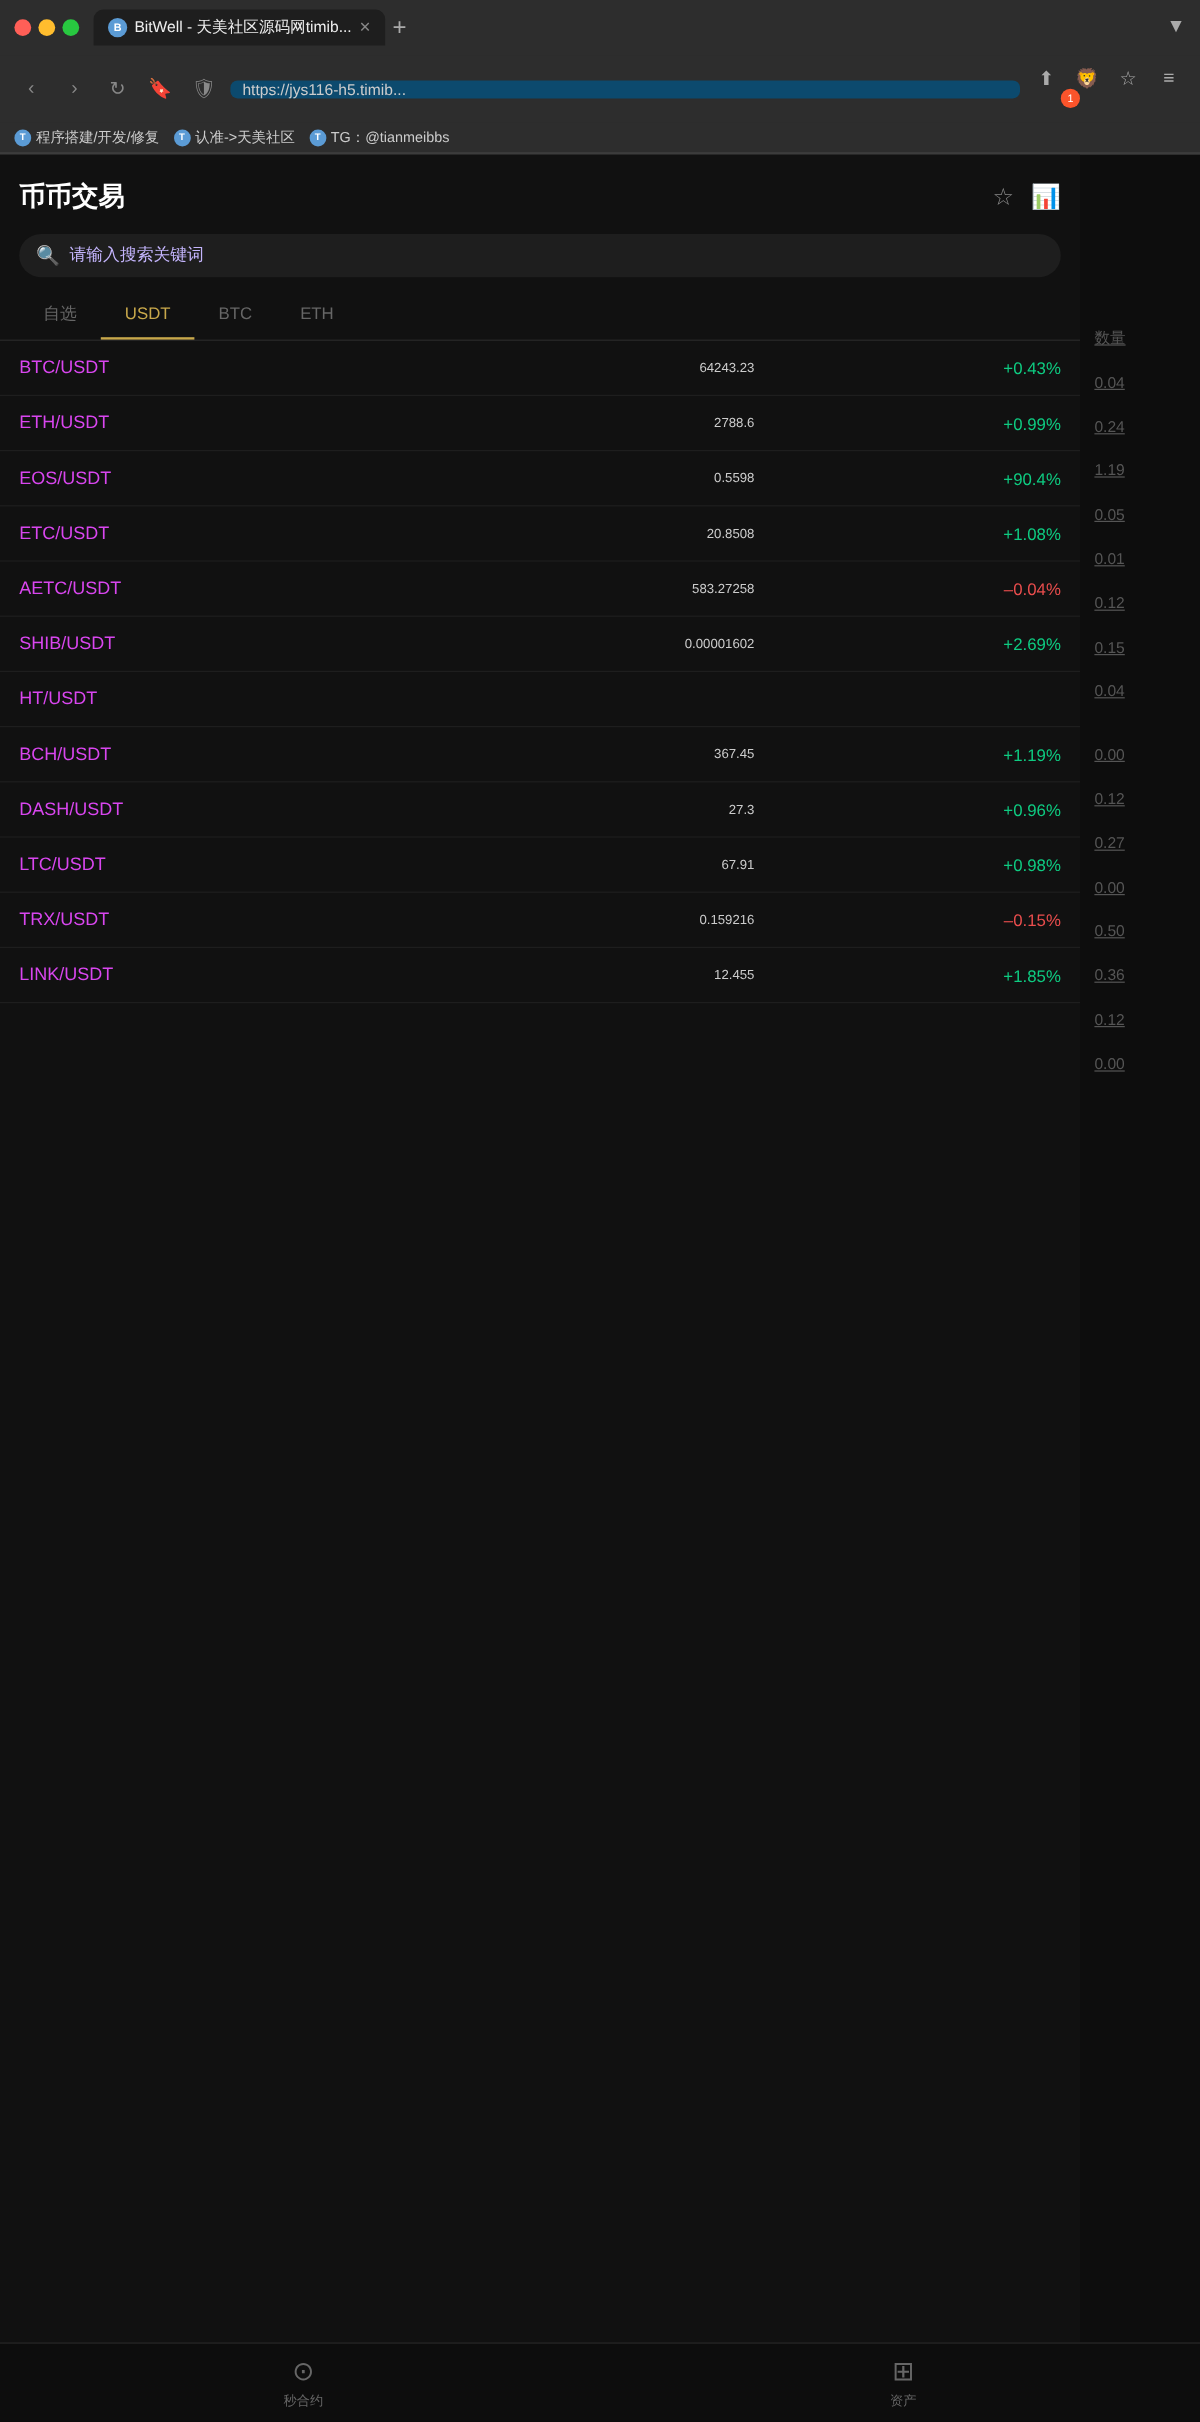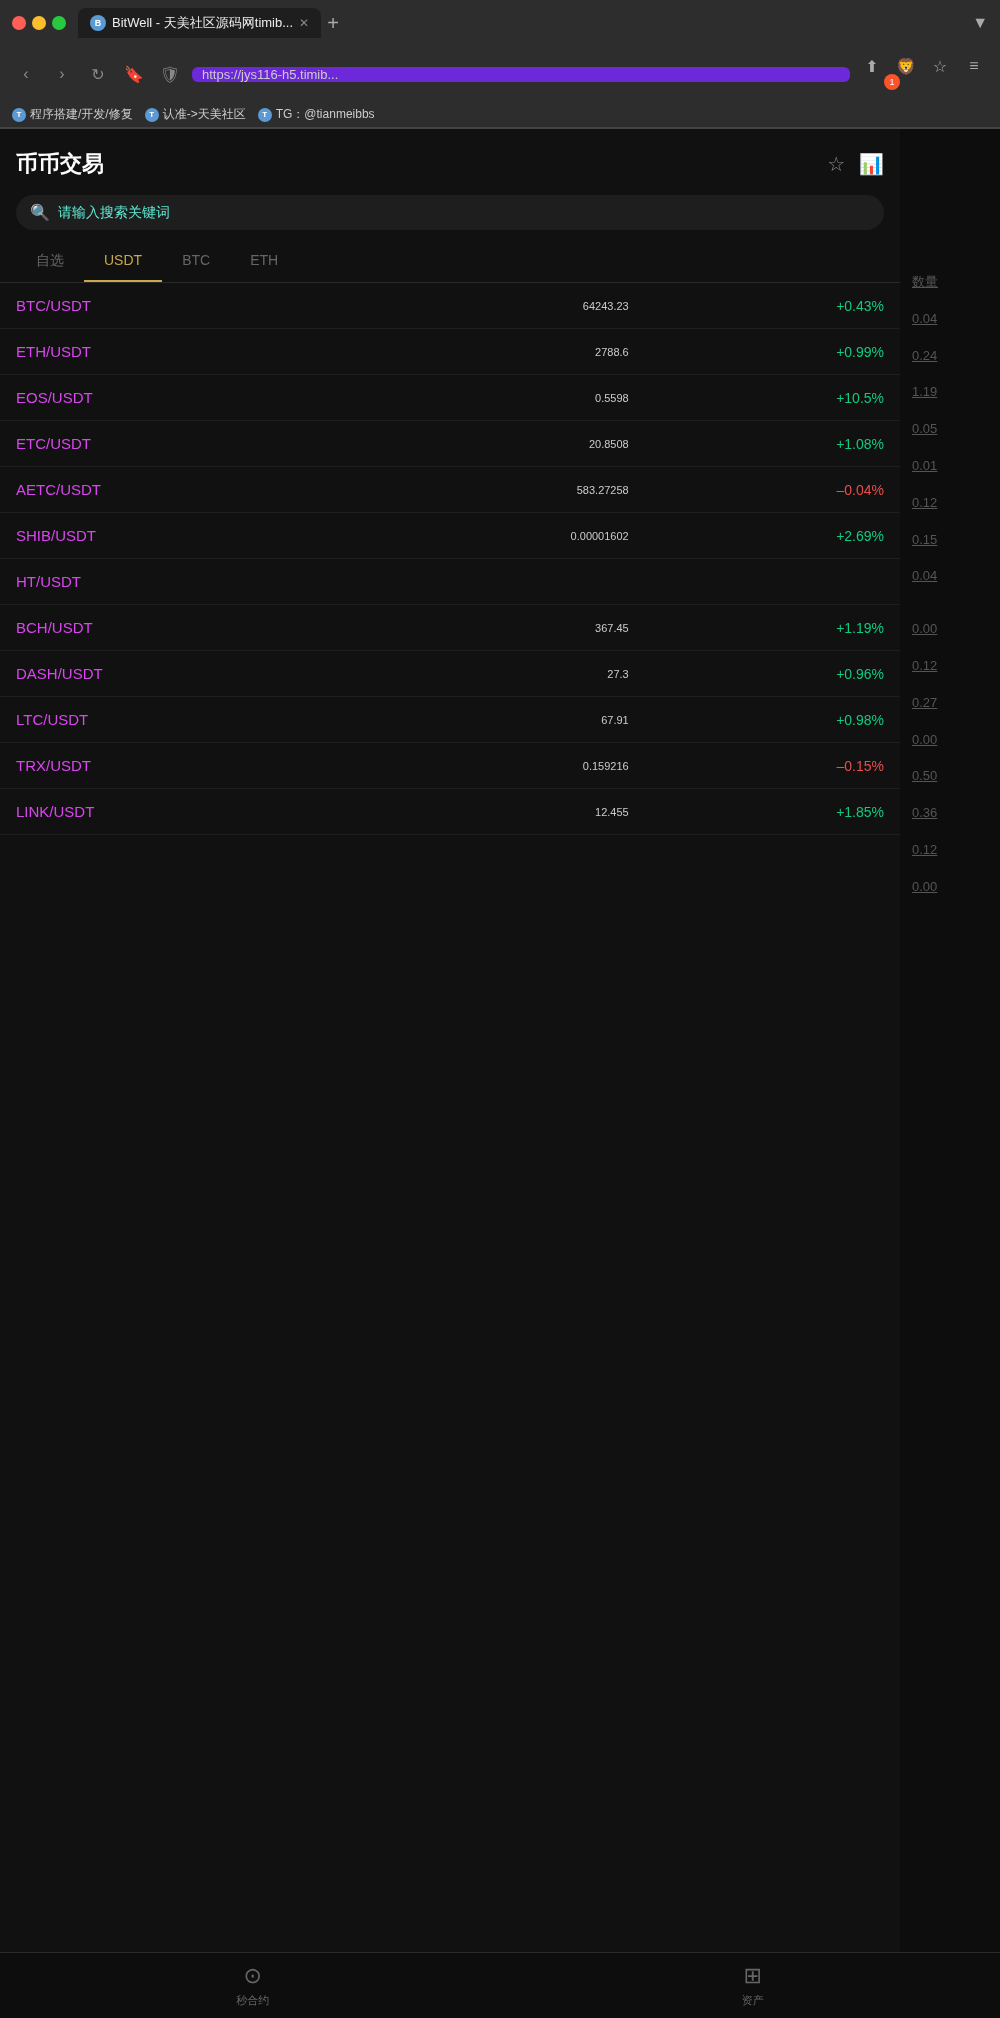--- a/index.html
+++ b/index.html
@@ -59,21 +59,21 @@
       display: flex; align-items: center;
       padding: 6px 12px; gap: 8px;
       background: #2d2d2d;
     }
     .nav-btn {
       color: #888; font-size: 16px; cursor: pointer;
       width: 28px; height: 28px;
       display: flex; align-items: center; justify-content: center;
     }
     .address-bar {
-      flex: 1; background: #6d28d9;
+      flex: 1; background: #0c4a6e;
       border-radius: 6px; padding: 0 10px;
       display: flex; align-items: center; gap: 6px;
     }
     .address-text { color: #ccc; font-size: 13px; }
     .toolbar-icons { display: flex; gap: 6px; }
     .toolbar-icon {
       color: #aaa; font-size: 16px; cursor: pointer;
       width: 28px; height: 28px;
       display: flex; align-items: center; justify-content: center;
     }
@@ -133,21 +133,21 @@
 
     
     .search-bar {
       margin: 0 16px 10px;
       background: #1e1e1e;
       border-radius: 20px;
       display: flex; align-items: center;
       padding: 8px 14px; gap: 8px;
     }
     .search-icon { color: #666; font-size: 16px; }
-    .search-input-text { color: #5eead4; font-size: 14px; flex: 1; font-family: Liberation Serif, serif; }
+    .search-input-text { color: #c4b5fd; font-size: 14px; flex: 1; font-family: Liberation Serif, serif; }
 
     
     .tab-row {
       display: flex; border-bottom: 1px solid #2a2a2a;
       padding: 0 16px;
     }
     .tab-item {
       padding: 12px 20px; font-size: 14px; color: #666;
       cursor: pointer; position: relative;
     }
@@ -317,21 +317,21 @@
     <span class="pair-change up">+0.43%</span>
   </div>
         <div class="trading-row">
     <span class="pair-name">ETH/USDT</span>
     <span class="pair-price">2788.6</span>
     <span class="pair-change up">+0.99%</span>
   </div>
         <div class="trading-row">
     <span class="pair-name">EOS/USDT</span>
     <span class="pair-price">0.5598</span>
-    <span class="pair-change up">+10.5%</span>
+    <span class="pair-change up">+90.4%</span>
   </div>
         <div class="trading-row">
     <span class="pair-name">ETC/USDT</span>
     <span class="pair-price">20.8508</span>
     <span class="pair-change up">+1.08%</span>
   </div>
         <div class="trading-row">
     <span class="pair-name">AETC/USDT</span>
     <span class="pair-price">583.27258</span>
     <span class="pair-change down">–0.04%</span>

